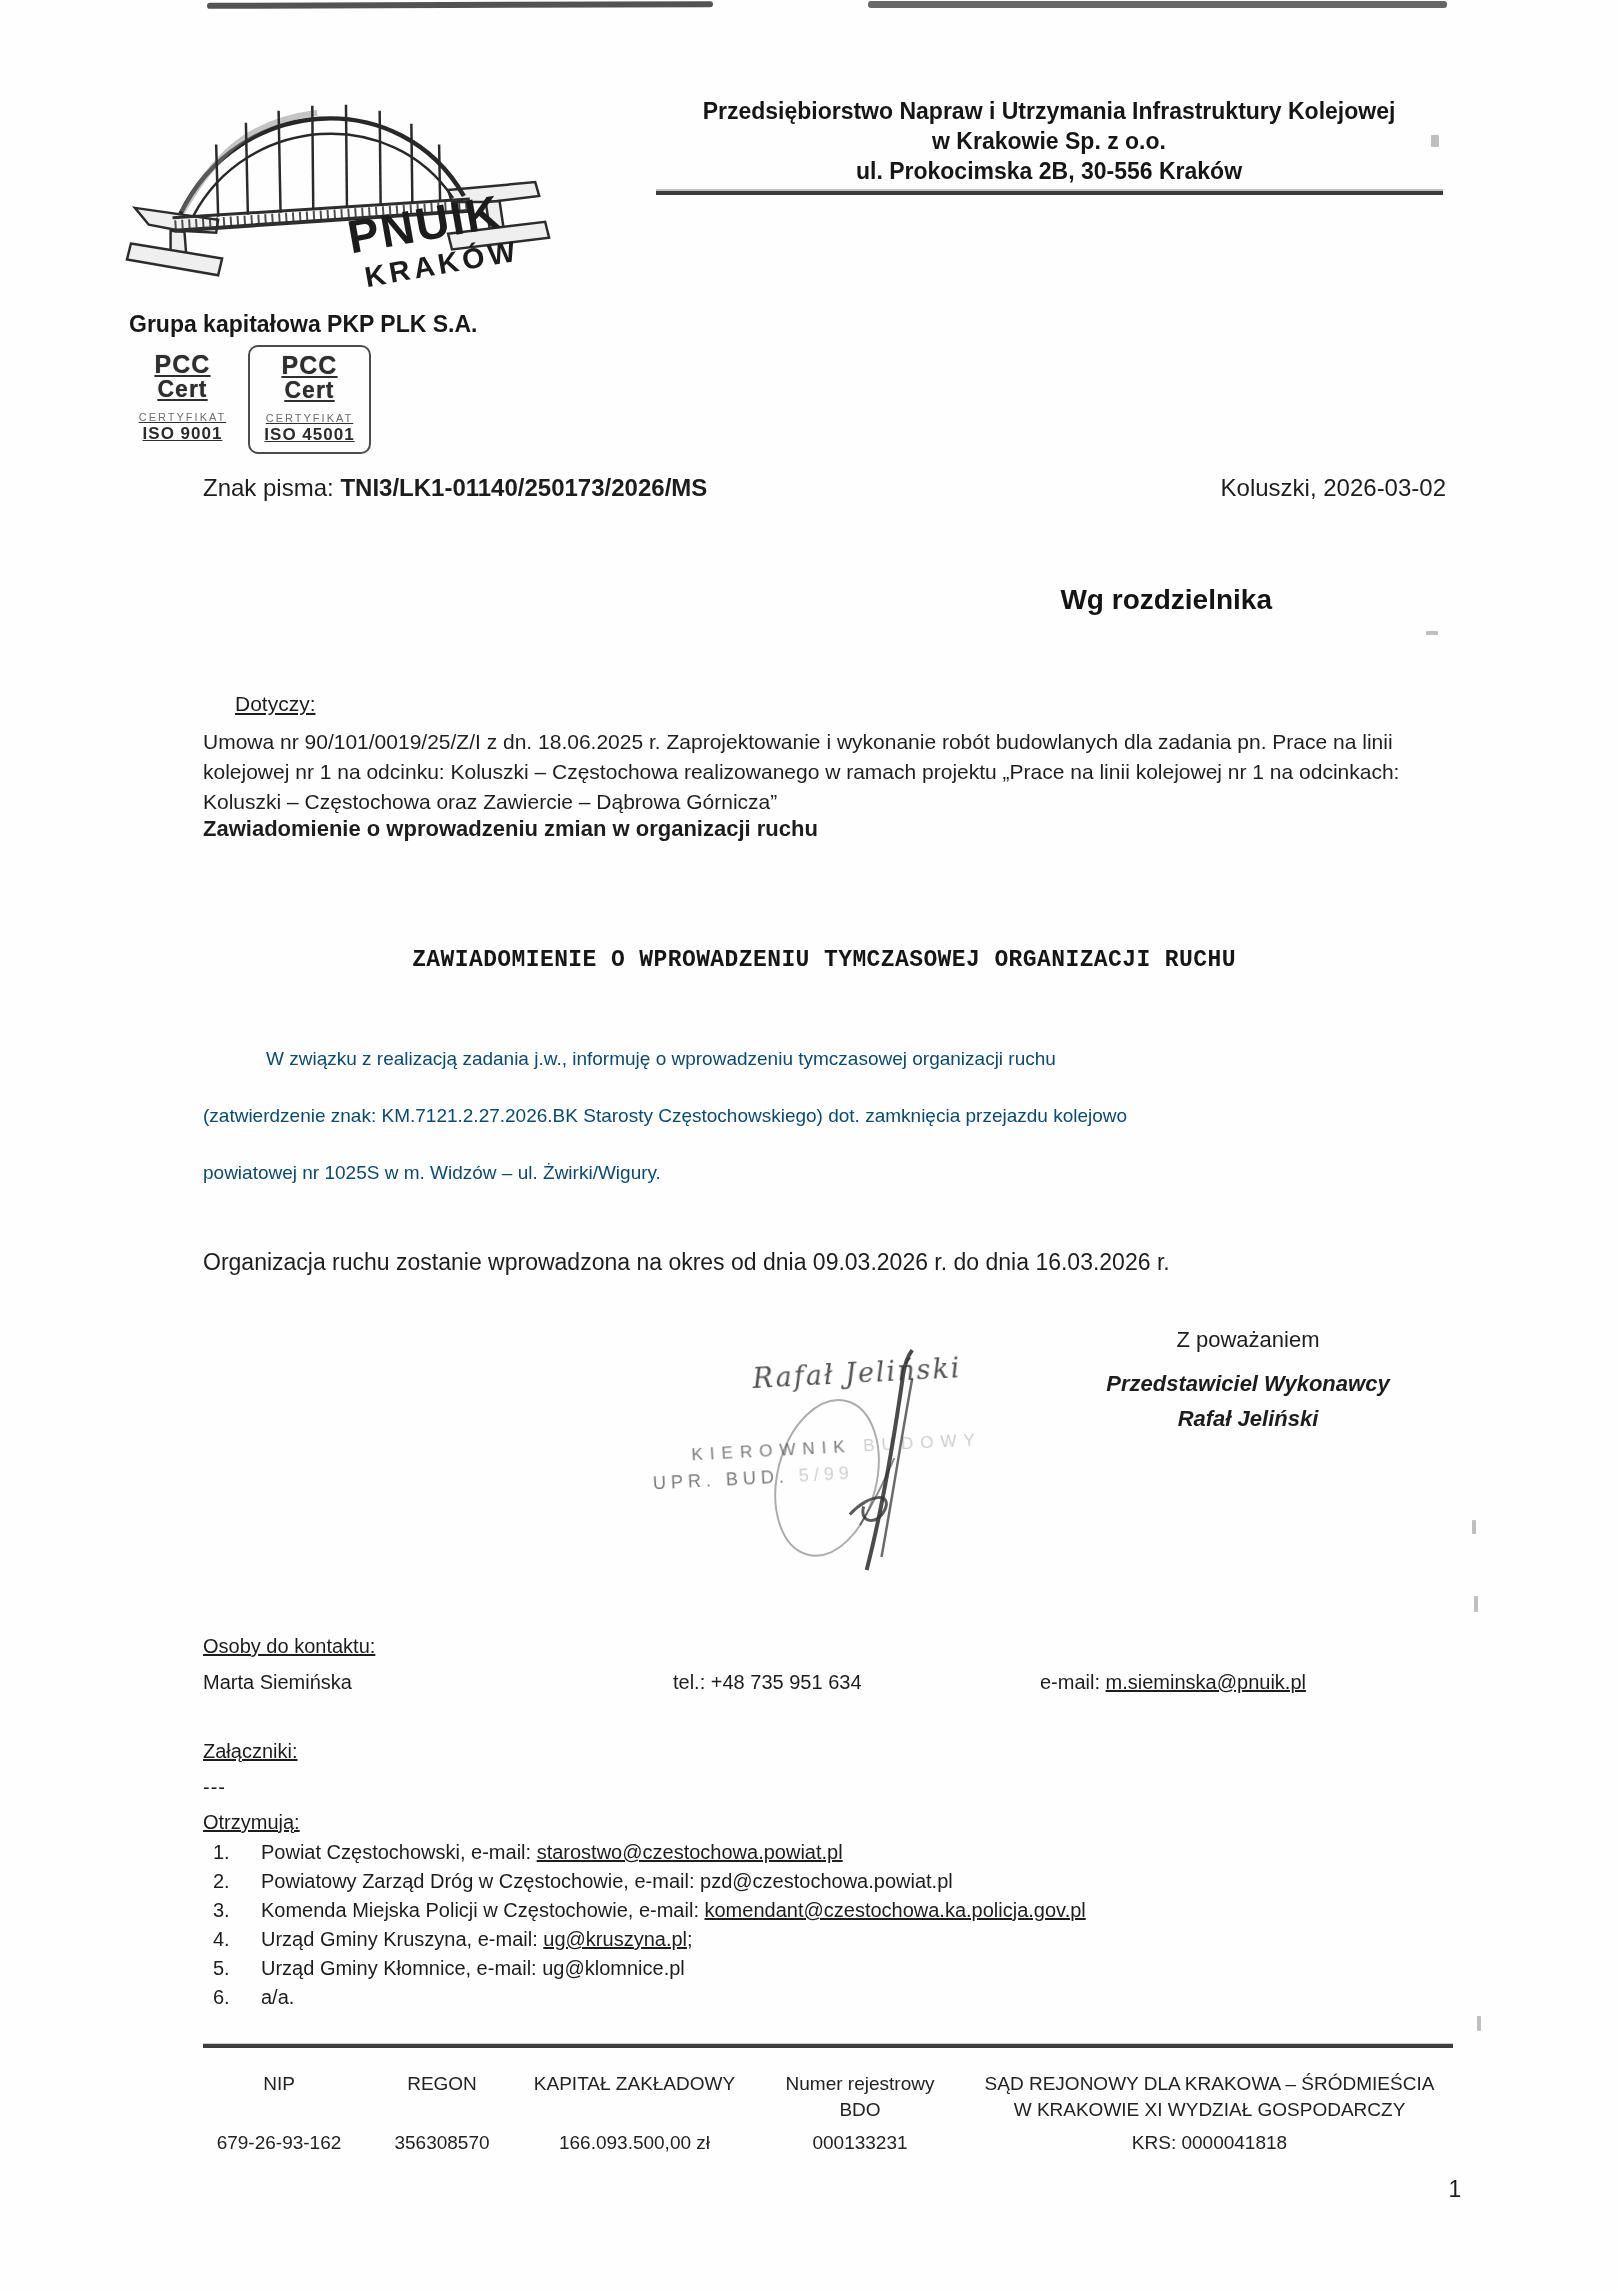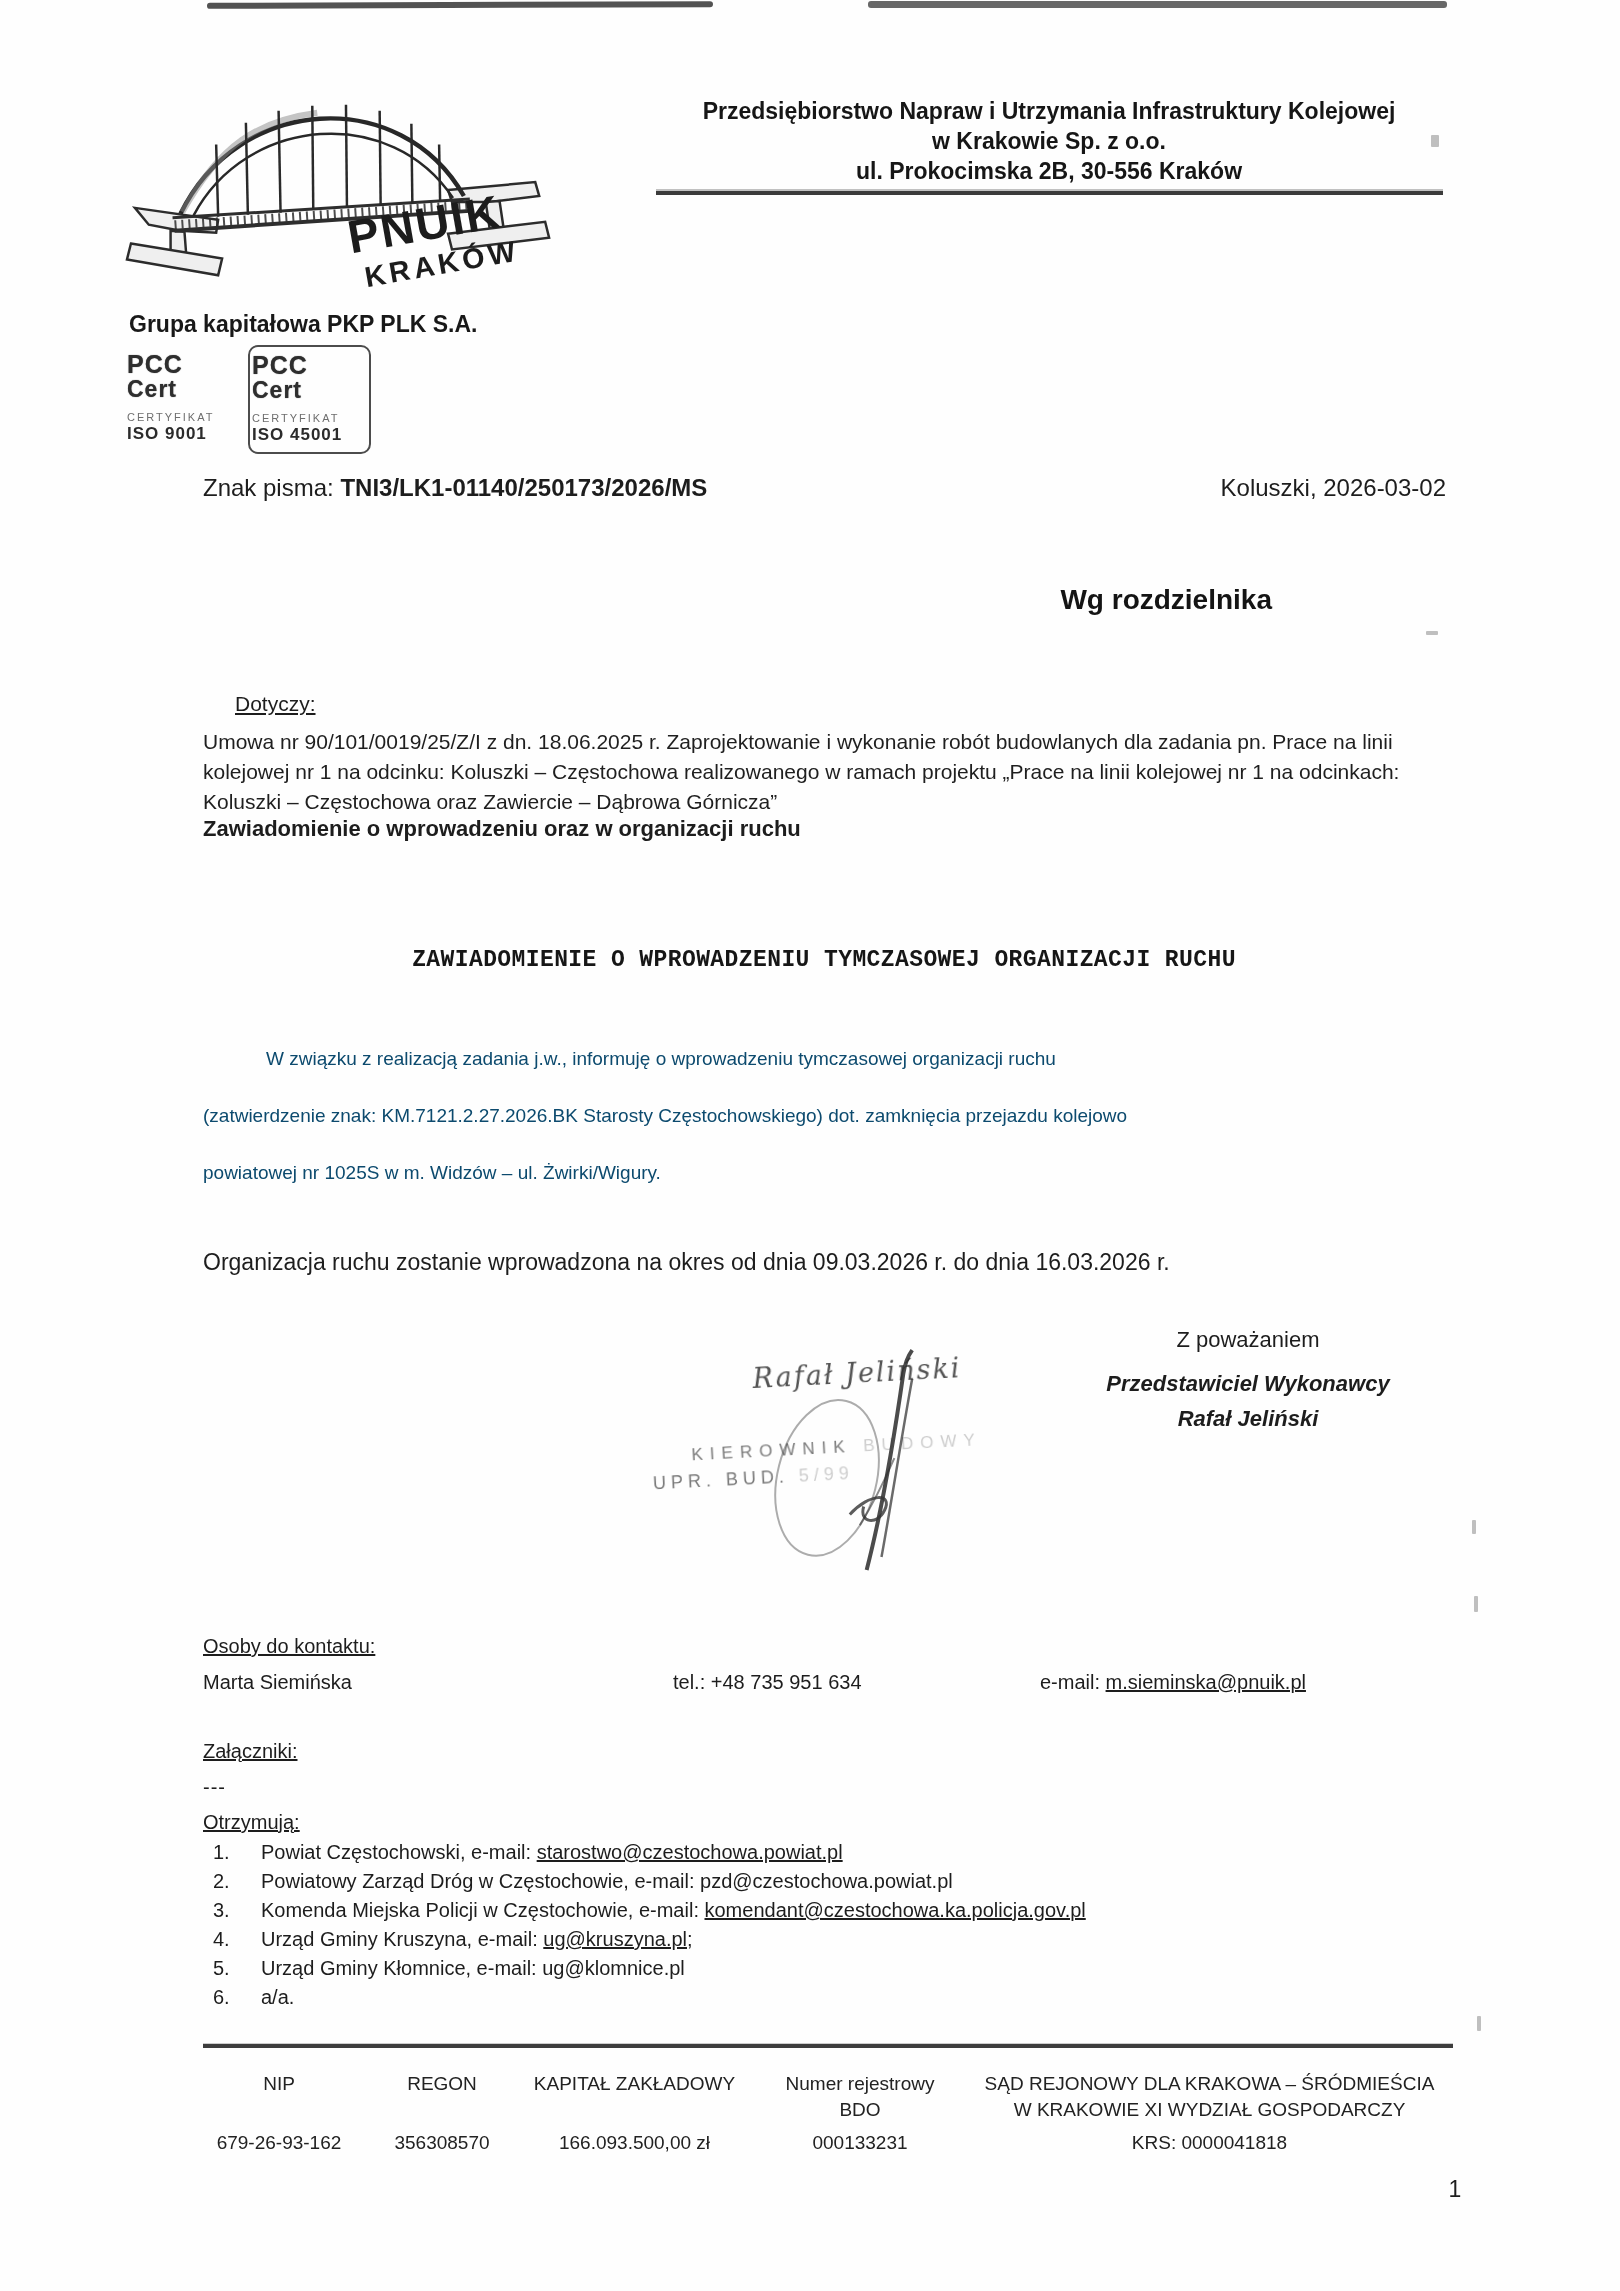--- a/index.html
+++ b/index.html
@@ -16,21 +16,21 @@
 
   
   .logo-svg { position:absolute; left:121px; top:87px; width:444px; height:218px; }
   .logo-svg text { font-family:"Liberation Sans", sans-serif; }
   .company { left:653px; top:96px; width:792px; text-align:center;
              font-size:23px; font-weight:bold; line-height:30px; color:#161616; }
   .header-rule { position:absolute; left:656px; top:191px; width:787px; height:4px;
                  background:#3b3b3b; box-shadow:0 -2px 0 rgba(120,120,120,.45); }
   .group-label { left:129px; top:311px; font-size:23px; font-weight:bold; color:#181818; }
 
-  .badge { position:absolute; color:#2e2e2e; }
+  .badge { position:absolute; text-align:center; color:#2e2e2e;text-decoration:underline; }
   .badge1 { left:127px; top:351px; width:111px; }
   .badge2 { left:248px; top:345px; width:115px; border:2px solid #4c4c4c;
             border-radius:10px; padding:5px 2px 7px 2px; }
   .b-logo1 { font-size:25px; font-weight:bold; letter-spacing:1px; line-height:26px;
              text-shadow:0 0 1px #555; }
   .b-logo2 { font-size:23px; font-weight:bold; letter-spacing:1px; line-height:25px;
              text-shadow:0 0 1px #555; }
   .b-cert  { margin-top:9px; font-size:11px; letter-spacing:2px; color:#6e6e6e; line-height:13px; }
   .b-iso   { font-size:17px; font-weight:bold; letter-spacing:1px; color:#2b2b2b; line-height:20px; }
 
@@ -175,21 +175,21 @@
   <div class="abs place-date">Koluszki, 2026-03-02</div>
 
   <div class="abs wg">Wg rozdzielnika</div>
 
   <div class="abs dotyczy-label">Dotyczy:</div>
   <div class="abs dotyczy">
     <div>Umowa nr 90/101/0019/25/Z/I z dn. 18.06.2025 r. Zaprojektowanie i wykonanie robót budowlanych dla zadania pn. Prace na linii</div>
     <div>kolejowej nr 1 na odcinku: Koluszki – Częstochowa realizowanego w ramach projektu „Prace na linii kolejowej nr 1 na odcinkach:</div>
     <div>Koluszki – Częstochowa oraz Zawiercie – Dąbrowa Górnicza”</div>
   </div>
-  <div class="abs dotyczy-bold">Zawiadomienie o wprowadzeniu oraz w organizacji ruchu</div>
+  <div class="abs dotyczy-bold">Zawiadomienie o wprowadzeniu zmian w organizacji ruchu</div>
 
   <div class="abs notice-title">ZAWIADOMIENIE O WPROWADZENIU TYMCZASOWEJ ORGANIZACJI RUCHU</div>
   <div class="abs body-par">
     <div class="indent">W związku z realizacją zadania j.w., informuję o wprowadzeniu tymczasowej organizacji ruchu</div>
     <div>(zatwierdzenie znak: KM.7121.2.27.2026.BK Starosty Częstochowskiego) dot. zamknięcia przejazdu kolejowo</div>
     <div>powiatowej nr 1025S w m. Widzów – ul. Żwirki/Wigury.</div>
   </div>
   <div class="abs period">Organizacja ruchu zostanie wprowadzona na okres od dnia 09.03.2026 r. do dnia 16.03.2026 r.</div>
 
   <div class="abs closing">

